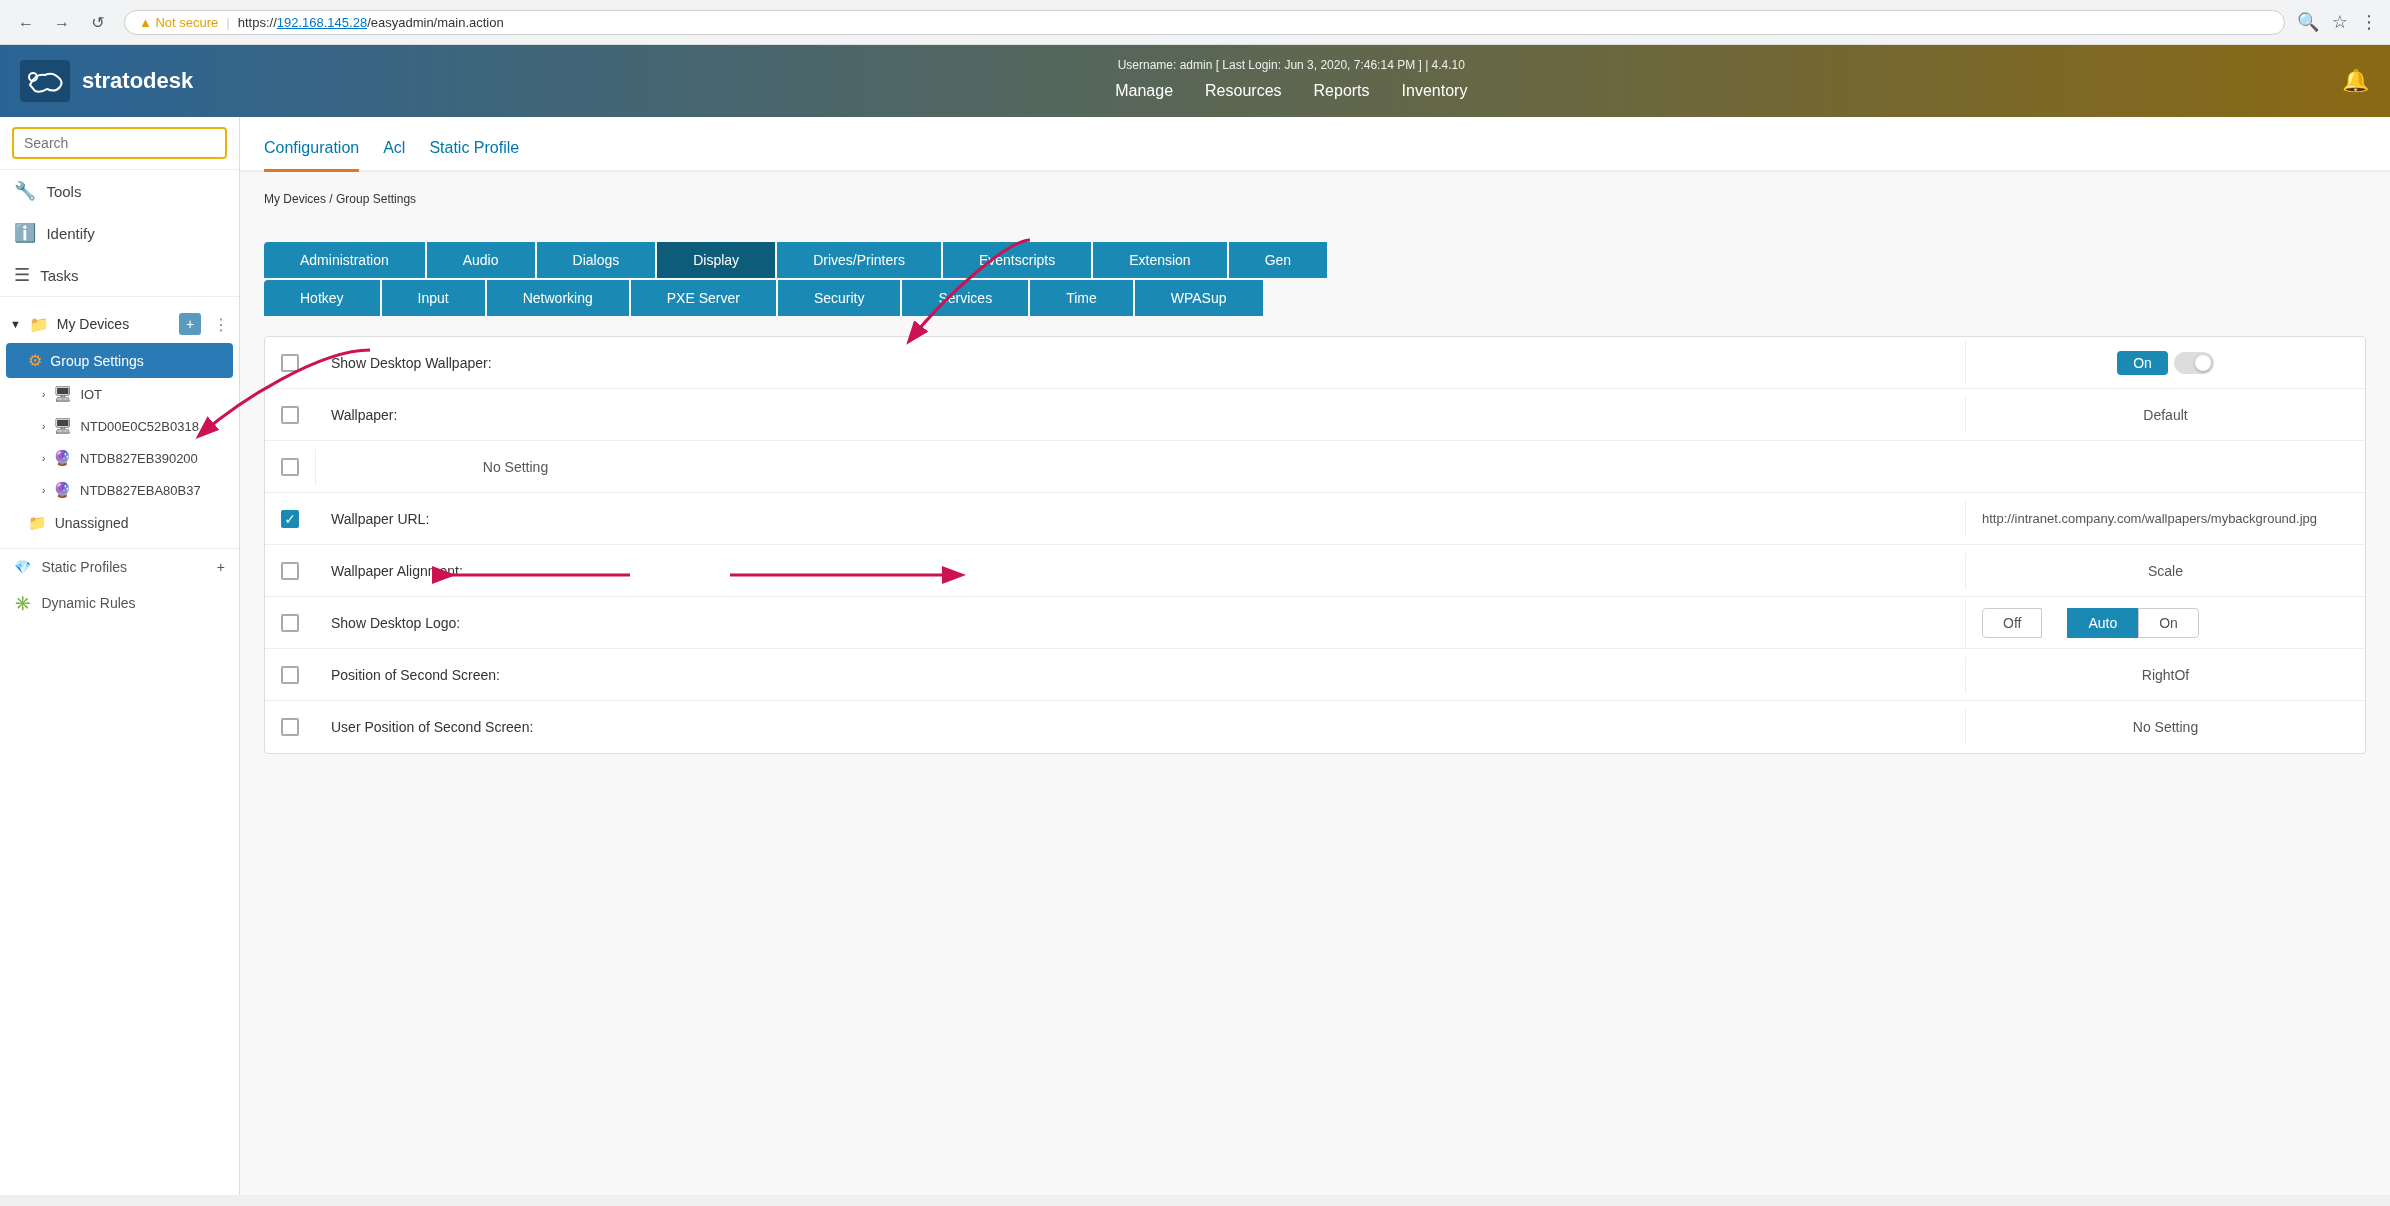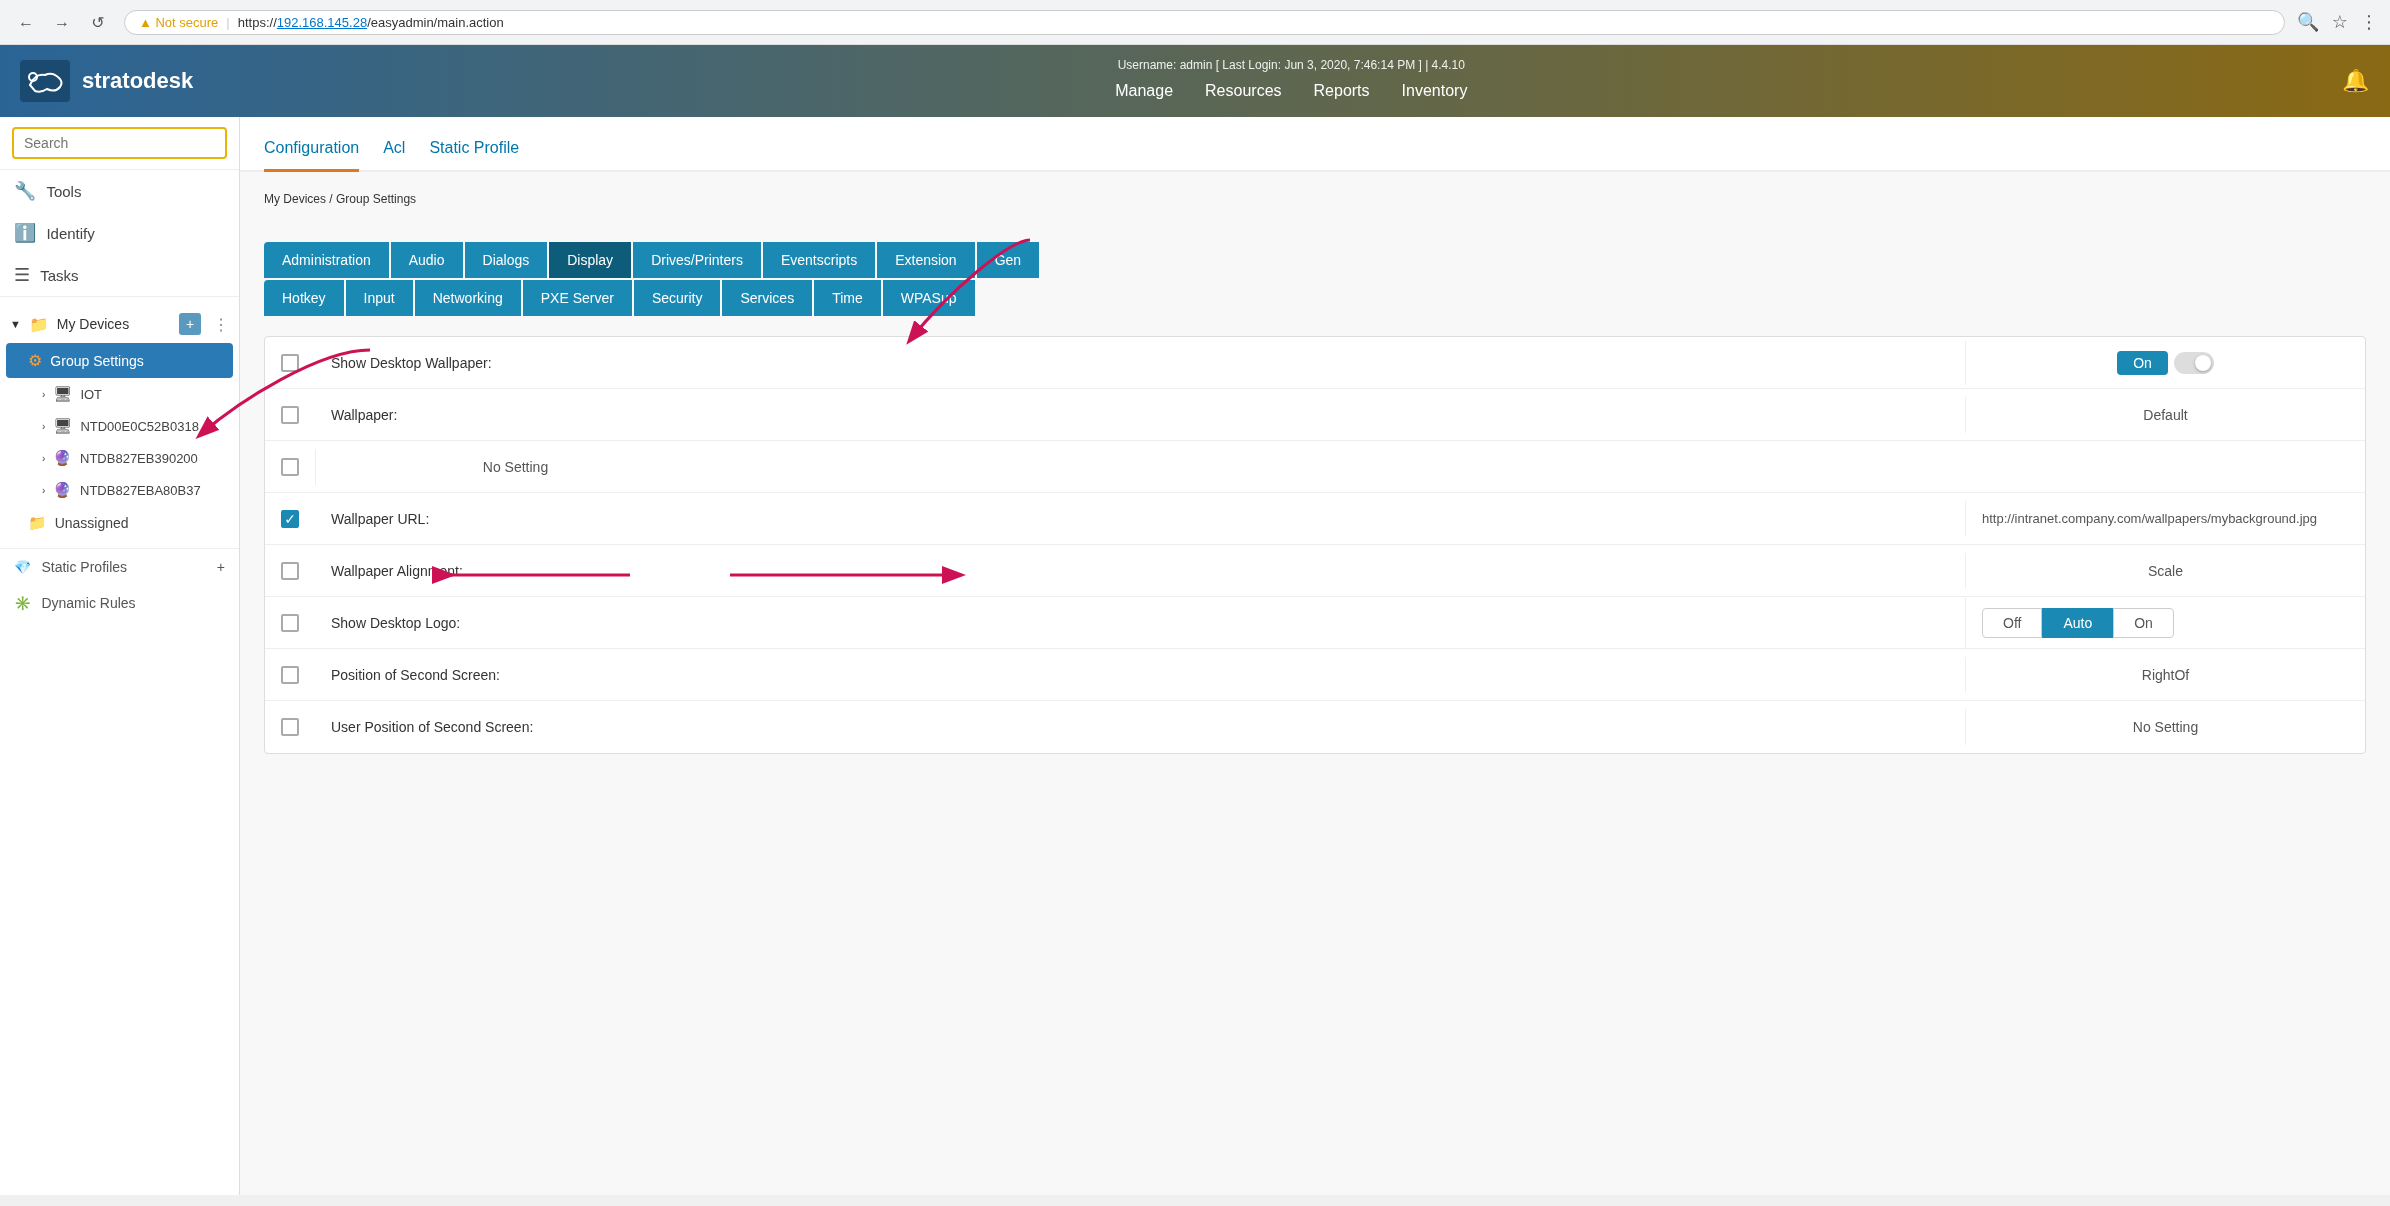--- a/index.html
+++ b/index.html
@@ -213,21 +213,21 @@
     .page-title {
       font-size: 12px;
       color: #333;
       margin-bottom: 36px;
       font-weight: 400;
     }
     .cat-btn {
       background: #1a8ab5;
       color: white;
       border: none;
-      padding: 10px 18px;
+      padding: 10px 36px;
       font-size: 14px;
       cursor: pointer;
       border-radius: 0;
     }
     .cat-btn:first-child { border-radius: 4px 0 0 0; }
     .cat-btn.active { background: #0d5c7a; }
 
     
     .settings-panel {
       background: white;
@@ -297,20 +297,21 @@
       border: 1px solid #ccc;
       background: white;
       cursor: pointer;
       font-size: 14px;
       color: #555;
     }
     .btn-group-item.active {
       background: #1a8ab5;
       color: white;
       border-color: #1a8ab5;
+      margin-left: 25px;
     }
     .btn-group-item:first-child { border-radius: 4px 0 0 4px; }
     .btn-group-item:last-child { border-radius: 0 4px 4px 0; }
 
     
     .checkbox {
       width: 18px; height: 18px;
       border: 2px solid #aaa;
       border-radius: 2px;
       display: flex; align-items: center; justify-content: center;

